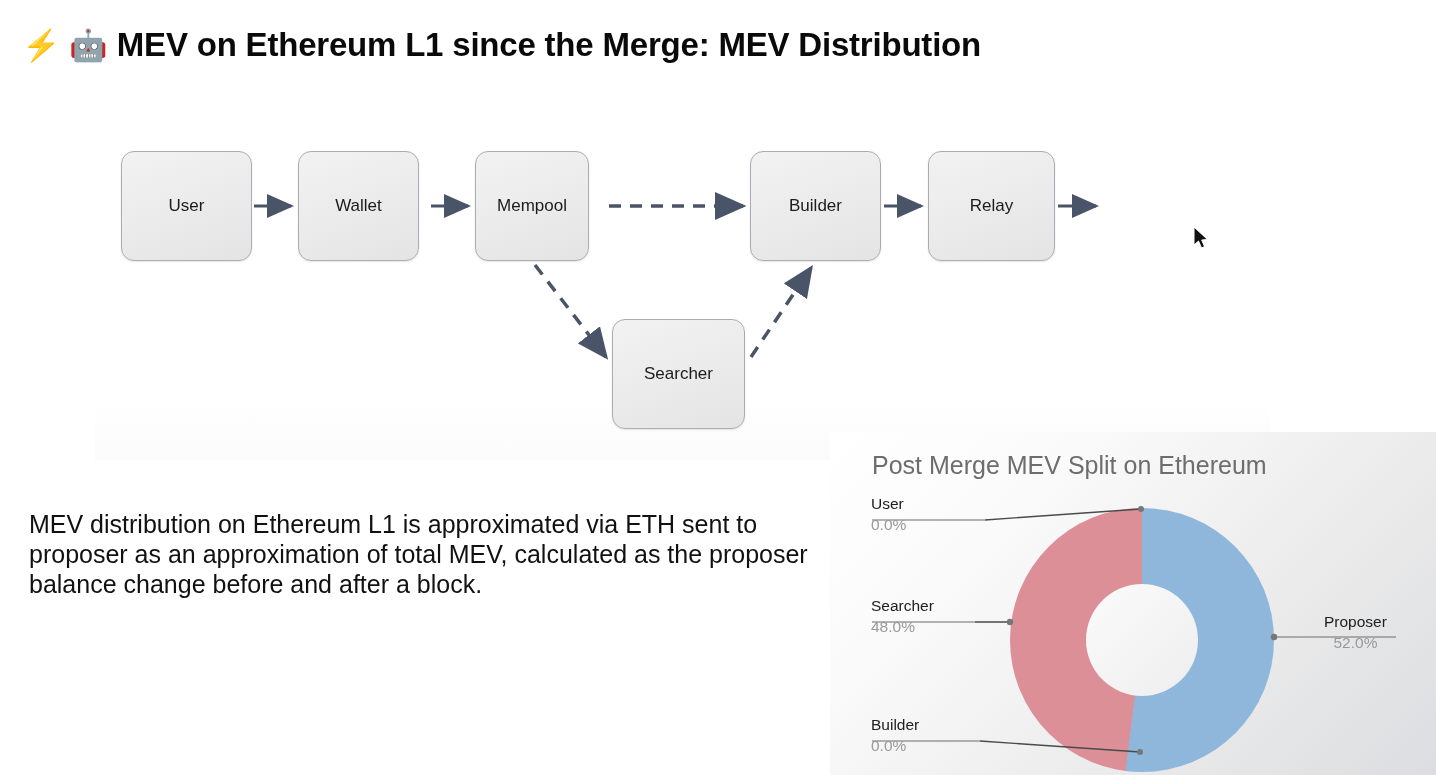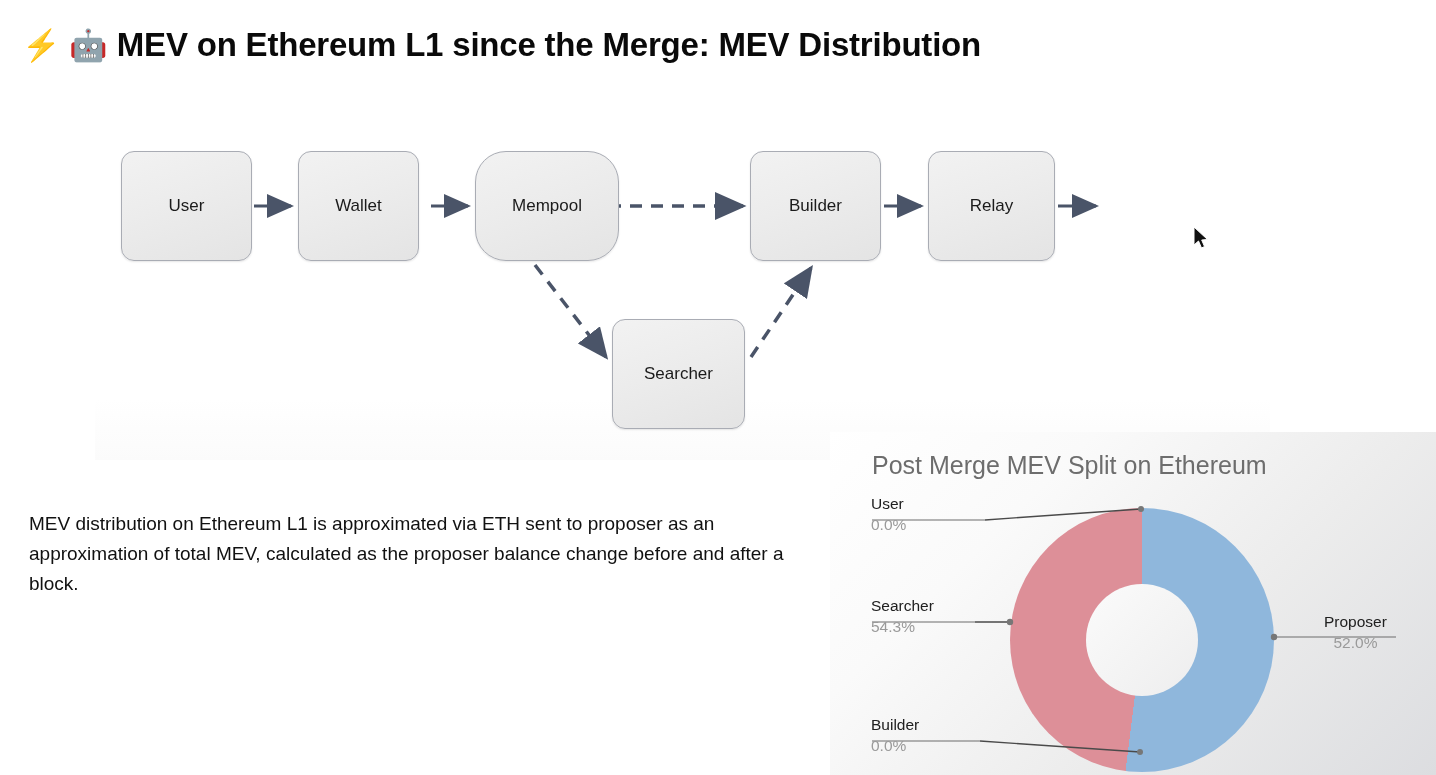--- a/index.html
+++ b/index.html
@@ -52,41 +52,41 @@
     box-shadow: 0 1px 2px rgba(0,0,0,0.10);
     display: flex;
     align-items: center;
     justify-content: center;
     font-size: 17px;
     color: #1b1b1b;
     box-sizing: border-box;
   }
   .node-user      { left: 26px;   top: 31px;  width: 131px; height: 110px; }
   .node-wallet    { left: 203px;  top: 31px;  width: 121px; height: 110px; }
-  .node-mempool   { left: 380px;  top: 31px;  width: 144px; height: 110px; border-radius: 31px; }
+  .node-mempool   { left: 380px;  top: 31px;  width: 114px; height: 110px; }
   .node-builder   { left: 655px;  top: 31px;  width: 131px; height: 110px; }
   .node-relay     { left: 833px;  top: 31px;  width: 127px; height: 110px; text-align: center; }
   .node-validator { left: 1008px; top: 31px;  width: 134px; height: 110px; }
   .node-searcher  { left: 517px;  top: 199px; width: 133px; height: 110px; }
 
   .diagram-svg {
     position: absolute;
     left: 0; top: 0;
     width: 1175px;
     height: 340px;
     overflow: visible;
   }
 
   
   .body-text {
     position: absolute;
     left: 29px;
     top: 509px;
     width: 800px;
-    font-size: 19px;
+    font-size: 25px;
     line-height: 30px;
     color: #111111;
   }
 
   
   .chart-panel {
     position: absolute;
     left: 830px;
     top: 432px;
     width: 606px;
@@ -249,21 +249,21 @@
     <line x1="444" y1="205" x2="566" y2="205" stroke="#6c6c6c" stroke-width="1.2"></line>
     <circle cx="444" cy="205" r="3.2" fill="#777"></circle>
   </svg>
 
   <div class="pie-label label-user">
     <span class="lbl-name">User</span>
     <span class="lbl-val">0.0%</span>
   </div>
   <div class="pie-label label-searcher">
     <span class="lbl-name">Searcher</span>
-    <span class="lbl-val">54.3%</span>
+    <span class="lbl-val">48.0%</span>
   </div>
   <div class="pie-label label-builder">
     <span class="lbl-name">Builder</span>
     <span class="lbl-val">0.0%</span>
   </div>
   <div class="pie-label label-proposer right-align">
     <span class="lbl-name">Proposer</span>
     <span class="lbl-val">52.0%</span>
   </div>
 </div>

